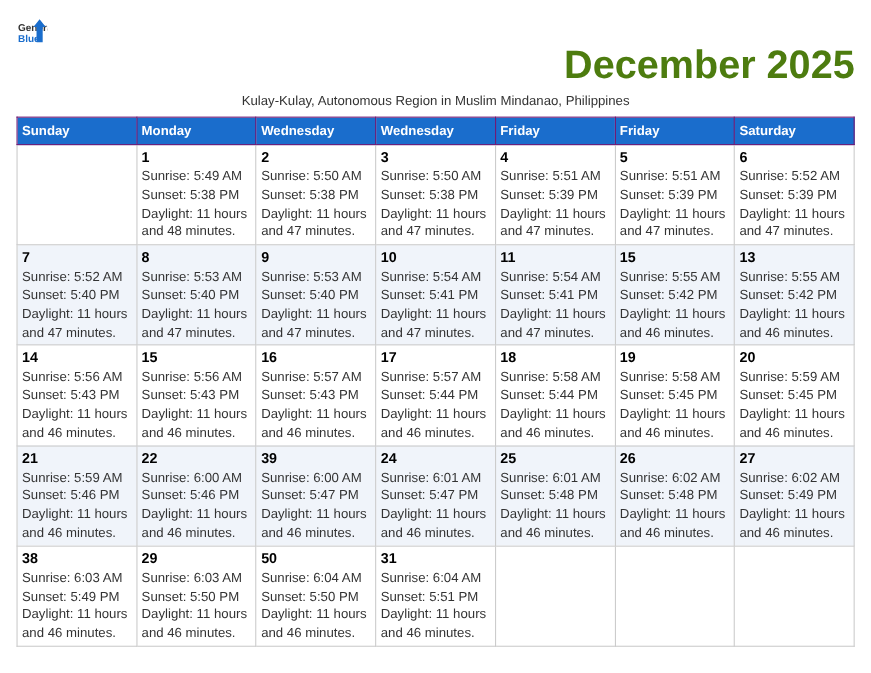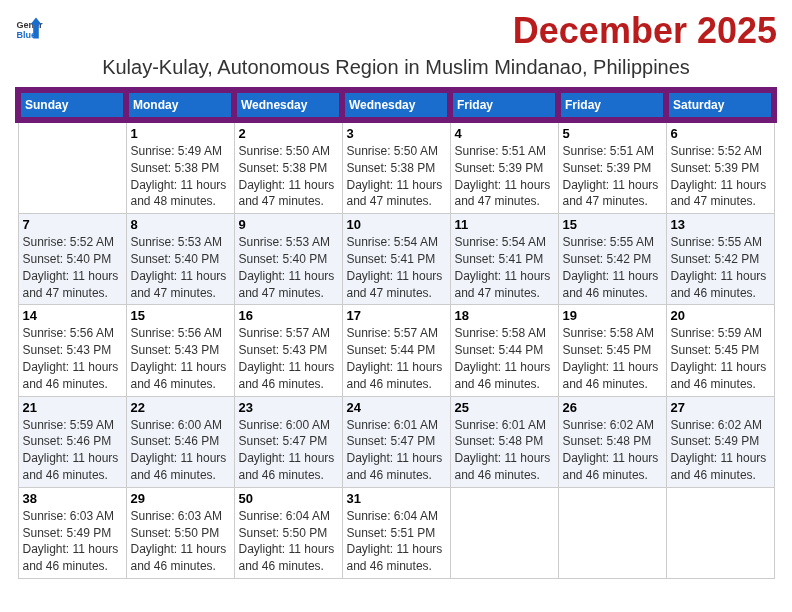--- a/index.html
+++ b/index.html
@@ -22,41 +22,42 @@
       margin-top: 4px;
     }
     .logo-icon {
       width: 28px;
       height: 28px;
       margin-right: 2px;
     }
     .month-title {
       font-size: 36px;
       font-weight: bold;
-      color: #b91c1c;
+      color: #4d7c0f;
       text-align: right;
+      margin-top: 28px;
     }
     .subtitle {
       text-align: center;
-      font-size: 20px;
+      font-size: 12px;
       color: #333;
       margin-bottom: 8px;
     }
     .calendar-table {
       width: 100%;
       border-collapse: collapse;
       font-size: 11px;
     }
     .calendar-table th {
       background-color: #1a6dcc;
       color: #fff;
       padding: 5px 4px;
       text-align: left;
       font-size: 12px;
-      border: 6px solid #701a75;
+      border: 1px solid #701a75;
     }
     .calendar-table td {
       border: 1px solid #ccc;
       vertical-align: top;
       padding: 3px 4px;
       min-height: 80px;
       width: calc(100% / 7);
     }
     .day-number {
       font-weight: bold;
@@ -192,21 +193,21 @@
       <tr>
         <td>
           <div class="day-number">21</div>
           <div class="day-info">Sunrise: 5:59 AM<br>Sunset: 5:46 PM<br>Daylight: 11 hours and 46 minutes.</div>
         </td>
         <td>
           <div class="day-number">22</div>
           <div class="day-info">Sunrise: 6:00 AM<br>Sunset: 5:46 PM<br>Daylight: 11 hours and 46 minutes.</div>
         </td>
         <td>
-          <div class="day-number">23</div>
+          <div class="day-number">39</div>
           <div class="day-info">Sunrise: 6:00 AM<br>Sunset: 5:47 PM<br>Daylight: 11 hours and 46 minutes.</div>
         </td>
         <td>
           <div class="day-number">24</div>
           <div class="day-info">Sunrise: 6:01 AM<br>Sunset: 5:47 PM<br>Daylight: 11 hours and 46 minutes.</div>
         </td>
         <td>
           <div class="day-number">25</div>
           <div class="day-info">Sunrise: 6:01 AM<br>Sunset: 5:48 PM<br>Daylight: 11 hours and 46 minutes.</div>
         </td>

